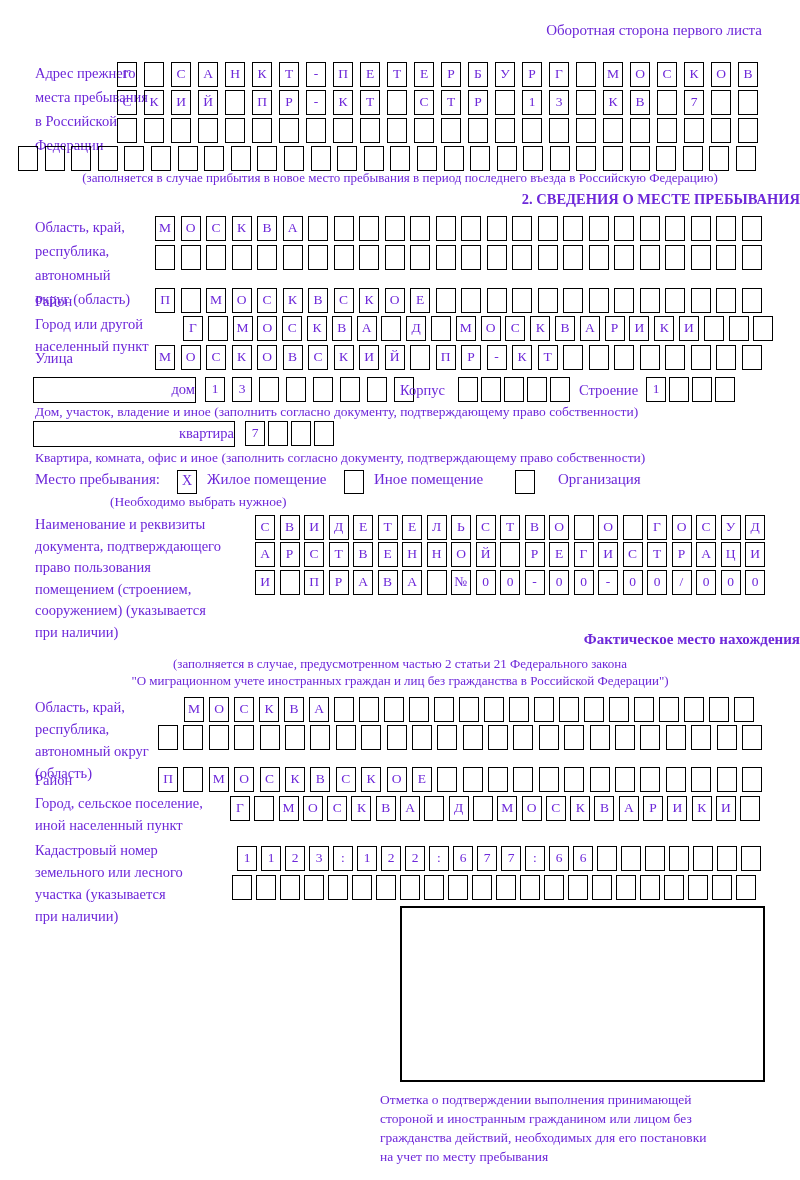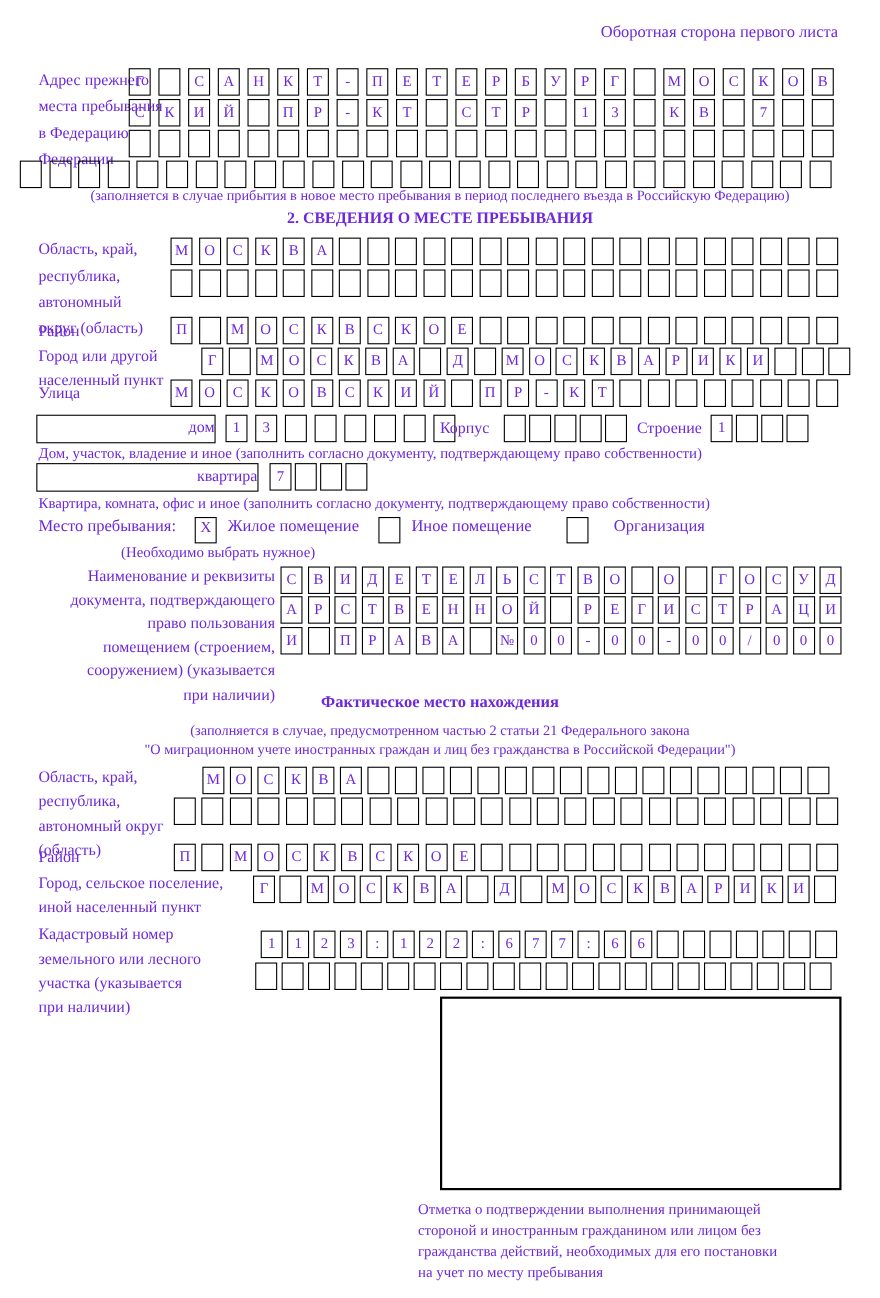--- a/index.html
+++ b/index.html
@@ -7,21 +7,21 @@
     position:relative; width:800px; height:1180px; margin:0 auto;
     background:#ffffff; color:#6d28d9;
     font-family:Liberation Serif, serif;
     overflow:hidden;
   }
   .abs { position:absolute; }
   .lbl { font-size:14.5px; line-height:24px; }
   .lbl-tight { font-size:14.5px; line-height:21.5px; }
   .lbl-mid { font-size:14.5px; line-height:22px; }
   .note { font-size:13px; text-align:center; width:800px; left:0; }
-  .title { font-size:14.5px; font-weight:bold; text-align:center; width:800px; left:0; }
+  .title { font-size:14.5px; font-weight:bold; text-align:right; width:800px; left:0; }
   .cellrow { display:flex; }
   .cell {
     box-sizing:border-box; flex:none;
     width:20px; height:25px;
     border:1.6px solid #000;
     font-size:13.5px; line-height:21px; text-align:center;
   }
   .cbox {
     box-sizing:border-box; display:inline-block;
     width:20px; height:24px; border:1.6px solid #000;
@@ -60,21 +60,21 @@
 </head>
 <body>
 
 <div class="page">
 
   <div class="abs" style="top:22px; right:38px; font-size:15px;">Оборотная сторона первого листа</div>
 
   <div class="abs lbl" style="left:35px; top:61px; width:145px;">
       <div>Адрес прежнего</div>
       <div>места пребывания</div>
-      <div>в Федерацию</div>
+      <div>в Российской</div>
       <div>Федерации</div>
     </div>
   <div class="abs cellrow r-addr1">
       <span class="cell">Г</span>
       <span class="cell"></span>
       <span class="cell">С</span>
       <span class="cell">А</span>
       <span class="cell">Н</span>
       <span class="cell">К</span>
       <span class="cell">Т</span>
@@ -367,21 +367,21 @@
 
   <div class="abs" style="left:35px; top:471px; font-size:15px;">Место пребывания:</div>
   <span class="abs cbox" style="left:177px; top:470px;">X</span>
   <div class="abs" style="left:207px; top:471px; font-size:15px;">Жилое помещение</div>
   <span class="abs cbox" style="left:344px; top:470px;"></span>
   <div class="abs" style="left:374px; top:471px; font-size:15px;">Иное помещение</div>
   <span class="abs cbox" style="left:515px; top:470px;"></span>
   <div class="abs" style="left:558px; top:471px; font-size:15px;">Организация</div>
   <div class="abs" style="left:110px; top:494px; width:460px; text-align:left; font-size:13.5px;">(Необходимо выбрать нужное)</div>
 
-  <div class="abs lbl-tight" style="left:35px; top:514px; width:215px;text-align:right;">
+  <div class="abs lbl-tight" style="left:35px; top:514px; width:215px;">
       <div>Наименование и реквизиты</div>
       <div>документа, подтверждающего</div>
       <div>право пользования</div>
       <div>помещением (строением,</div>
       <div>сооружением) (указывается</div>
       <div>при наличии)</div>
     </div>
   <div class="abs cellrow r-doc1">
       <span class="cell">С</span>
       <span class="cell">В</span>

